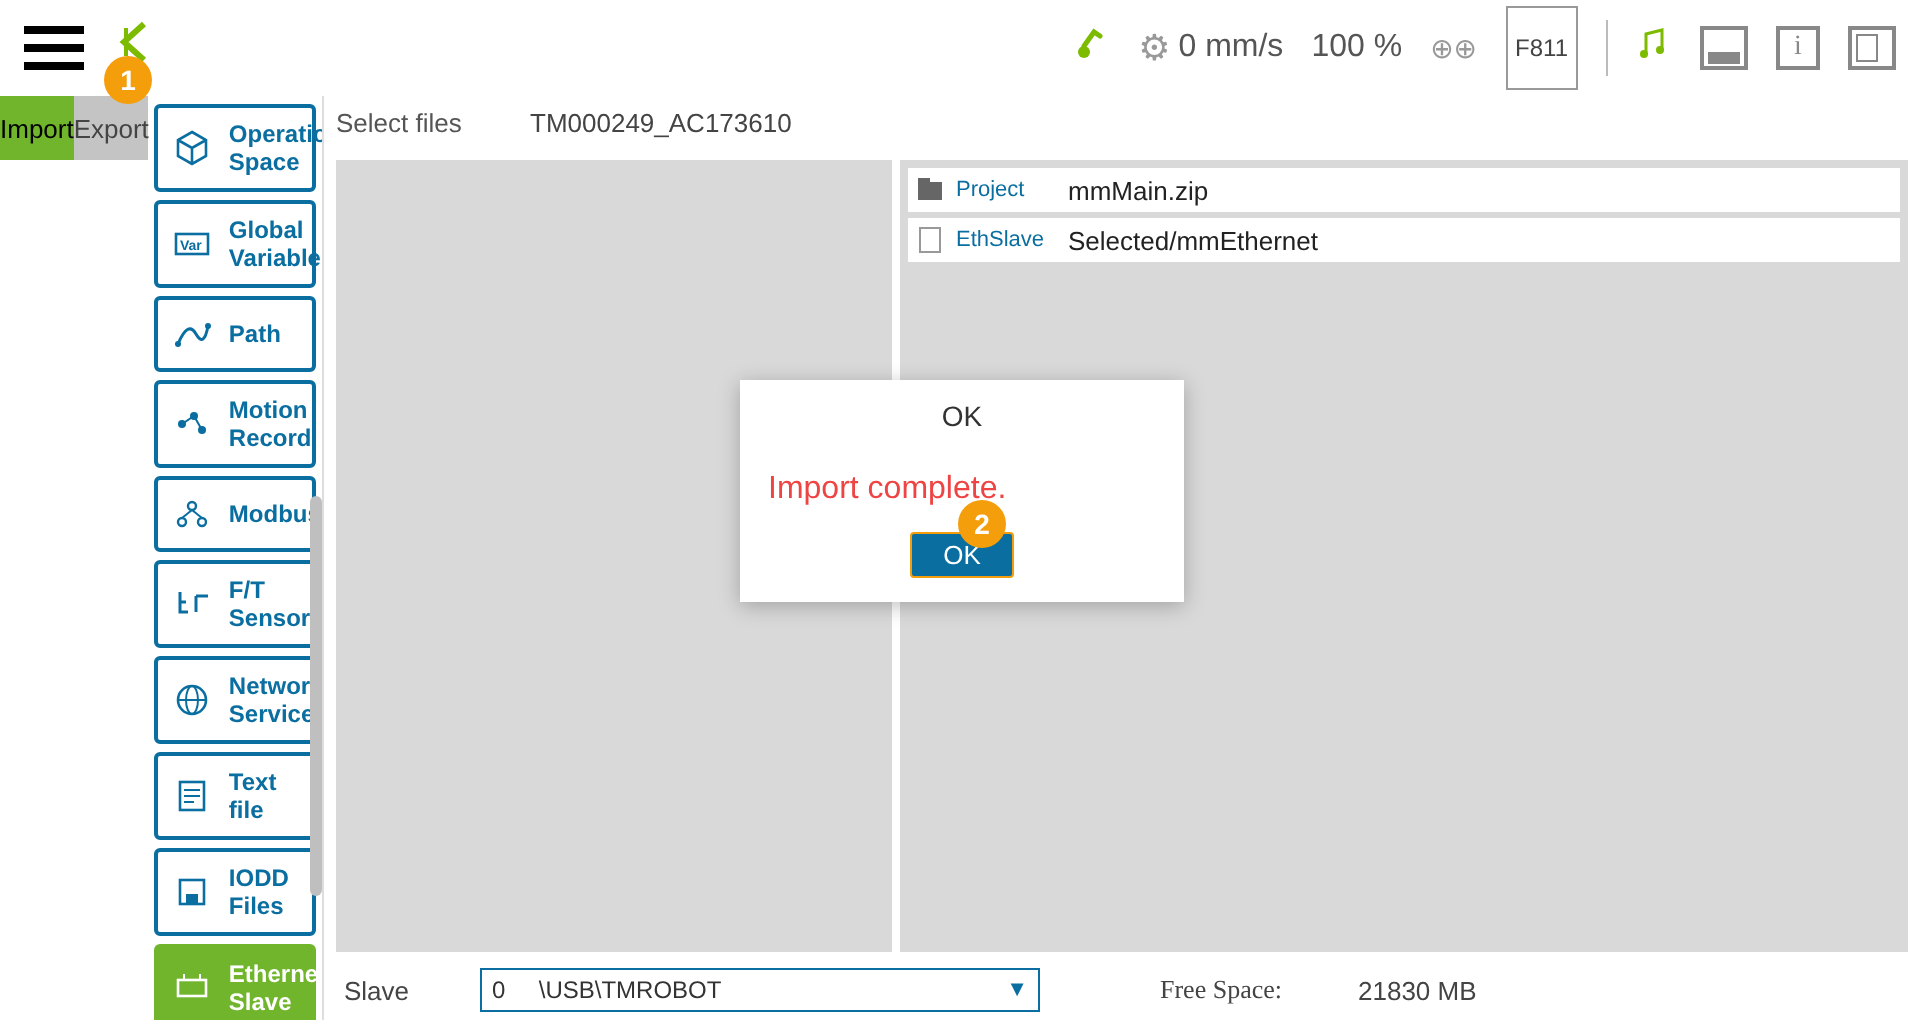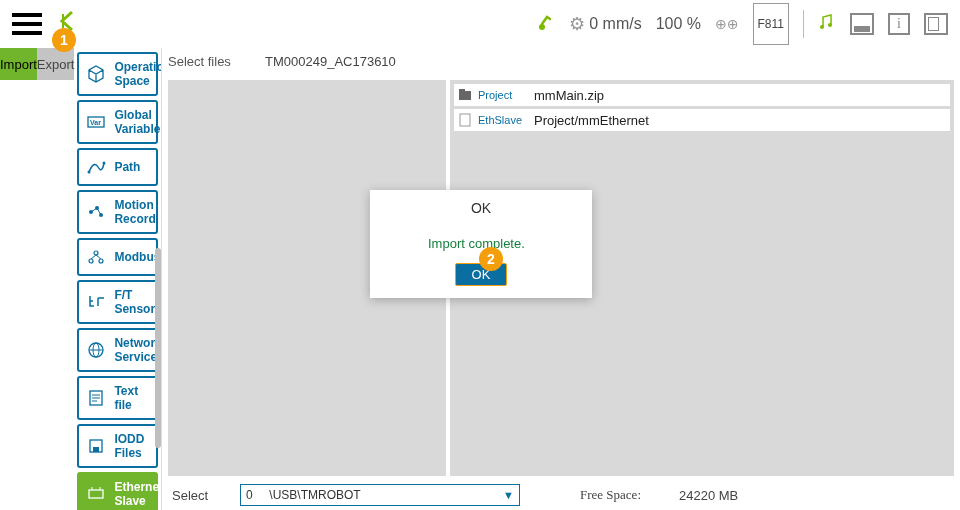--- a/index.html
+++ b/index.html
@@ -46,21 +46,21 @@
   .file-name { color: #222; font-size: 13px; }
 
   .bottom-row { height: 30px; display: flex; align-items: center; padding: 0 10px; gap: 8px; color: #444; }
   .bottom-label { width: 60px; }
   .device-select { flex: 0 0 280px; height: 22px; border: 1px solid #0a6ea0; background: #fff; padding: 0 5px; display: flex; align-items: center; justify-content: space-between; color: #333; font-size: 12px; }
   .device-select .arrow { color: #0a6ea0; font-size: 11px; }
   .free-space-label { margin-left: 52px; font-family: Liberation Serif, serif; }
 
   .modal { position: absolute; left: 370px; top: 190px; width: 222px; background: #fff; box-shadow: 0 2px 10px rgba(0,0,0,0.25); padding-bottom: 12px; z-index: 20; }
   .modal-title { text-align: center; padding: 10px 0 20px; color: #333; font-size: 14px; }
-  .modal-msg { padding: 0 14px 12px; color: #15803d; font-size: 13px; margin-left: 44px; }
+  .modal-msg { padding: 0 14px 12px; color: #ef4444; font-size: 16px; }
   .modal-btn-row { text-align: center; position: relative; }
   .modal-ok-btn { background: #0a6ea0; color: #fff; border: 1px solid #f59e0b; border-radius: 2px; padding: 3px 16px; font-size: 13px; cursor: pointer; }
   .callout-2 { top: -16px; left: 50%; margin-left: -2px; }
 
   
   .sidebar-scrollbar { width: 6px; background: #bfbfbf; position: absolute; right: 0; top: 200px; height: 200px; border-radius: 3px; }
   .left-col { position: relative; }
 </style>
 </head>
 <body>
@@ -232,32 +232,32 @@
                 <rect x="1" y="1" width="6" height="3" fill="#666"></rect>
               </svg></span>
           <span class="file-type">Project</span>
           <span class="file-name">mmMain.zip</span>
         </div>
         <div class="file-row">
           <span class="file-row-icon"><svg width="14" height="14" viewBox="0 0 14 14">
                 <rect x="2" y="1" width="10" height="12" stroke="#999" stroke-width="1" fill="none"></rect>
               </svg></span>
           <span class="file-type">EthSlave</span>
-          <span class="file-name">Project/mmEthernet</span>
+          <span class="file-name">Selected/mmEthernet</span>
         </div>
       </div>
     </div>
     <div class="bottom-row">
-      <span class="bottom-label">Select</span>
+      <span class="bottom-label">Slave</span>
       <div class="device-select">
         <span><span>0</span>&nbsp;&nbsp;&nbsp;&nbsp;&nbsp;<span>\USB\TMROBOT</span></span>
         <span class="arrow">▼</span>
       </div>
       <span class="free-space-label">Free Space:</span>
-      <span style="margin-left:30px">24220 MB</span>
+      <span style="margin-left:30px">21830 MB</span>
     </div>
   </div>
 </div>
 
 <div class="modal">
   <div class="modal-title">OK</div>
   <div class="modal-msg">Import complete.</div>
   <div class="modal-btn-row">
     <div class="callout callout-2">2</div>
     <button class="modal-ok-btn">OK</button>

